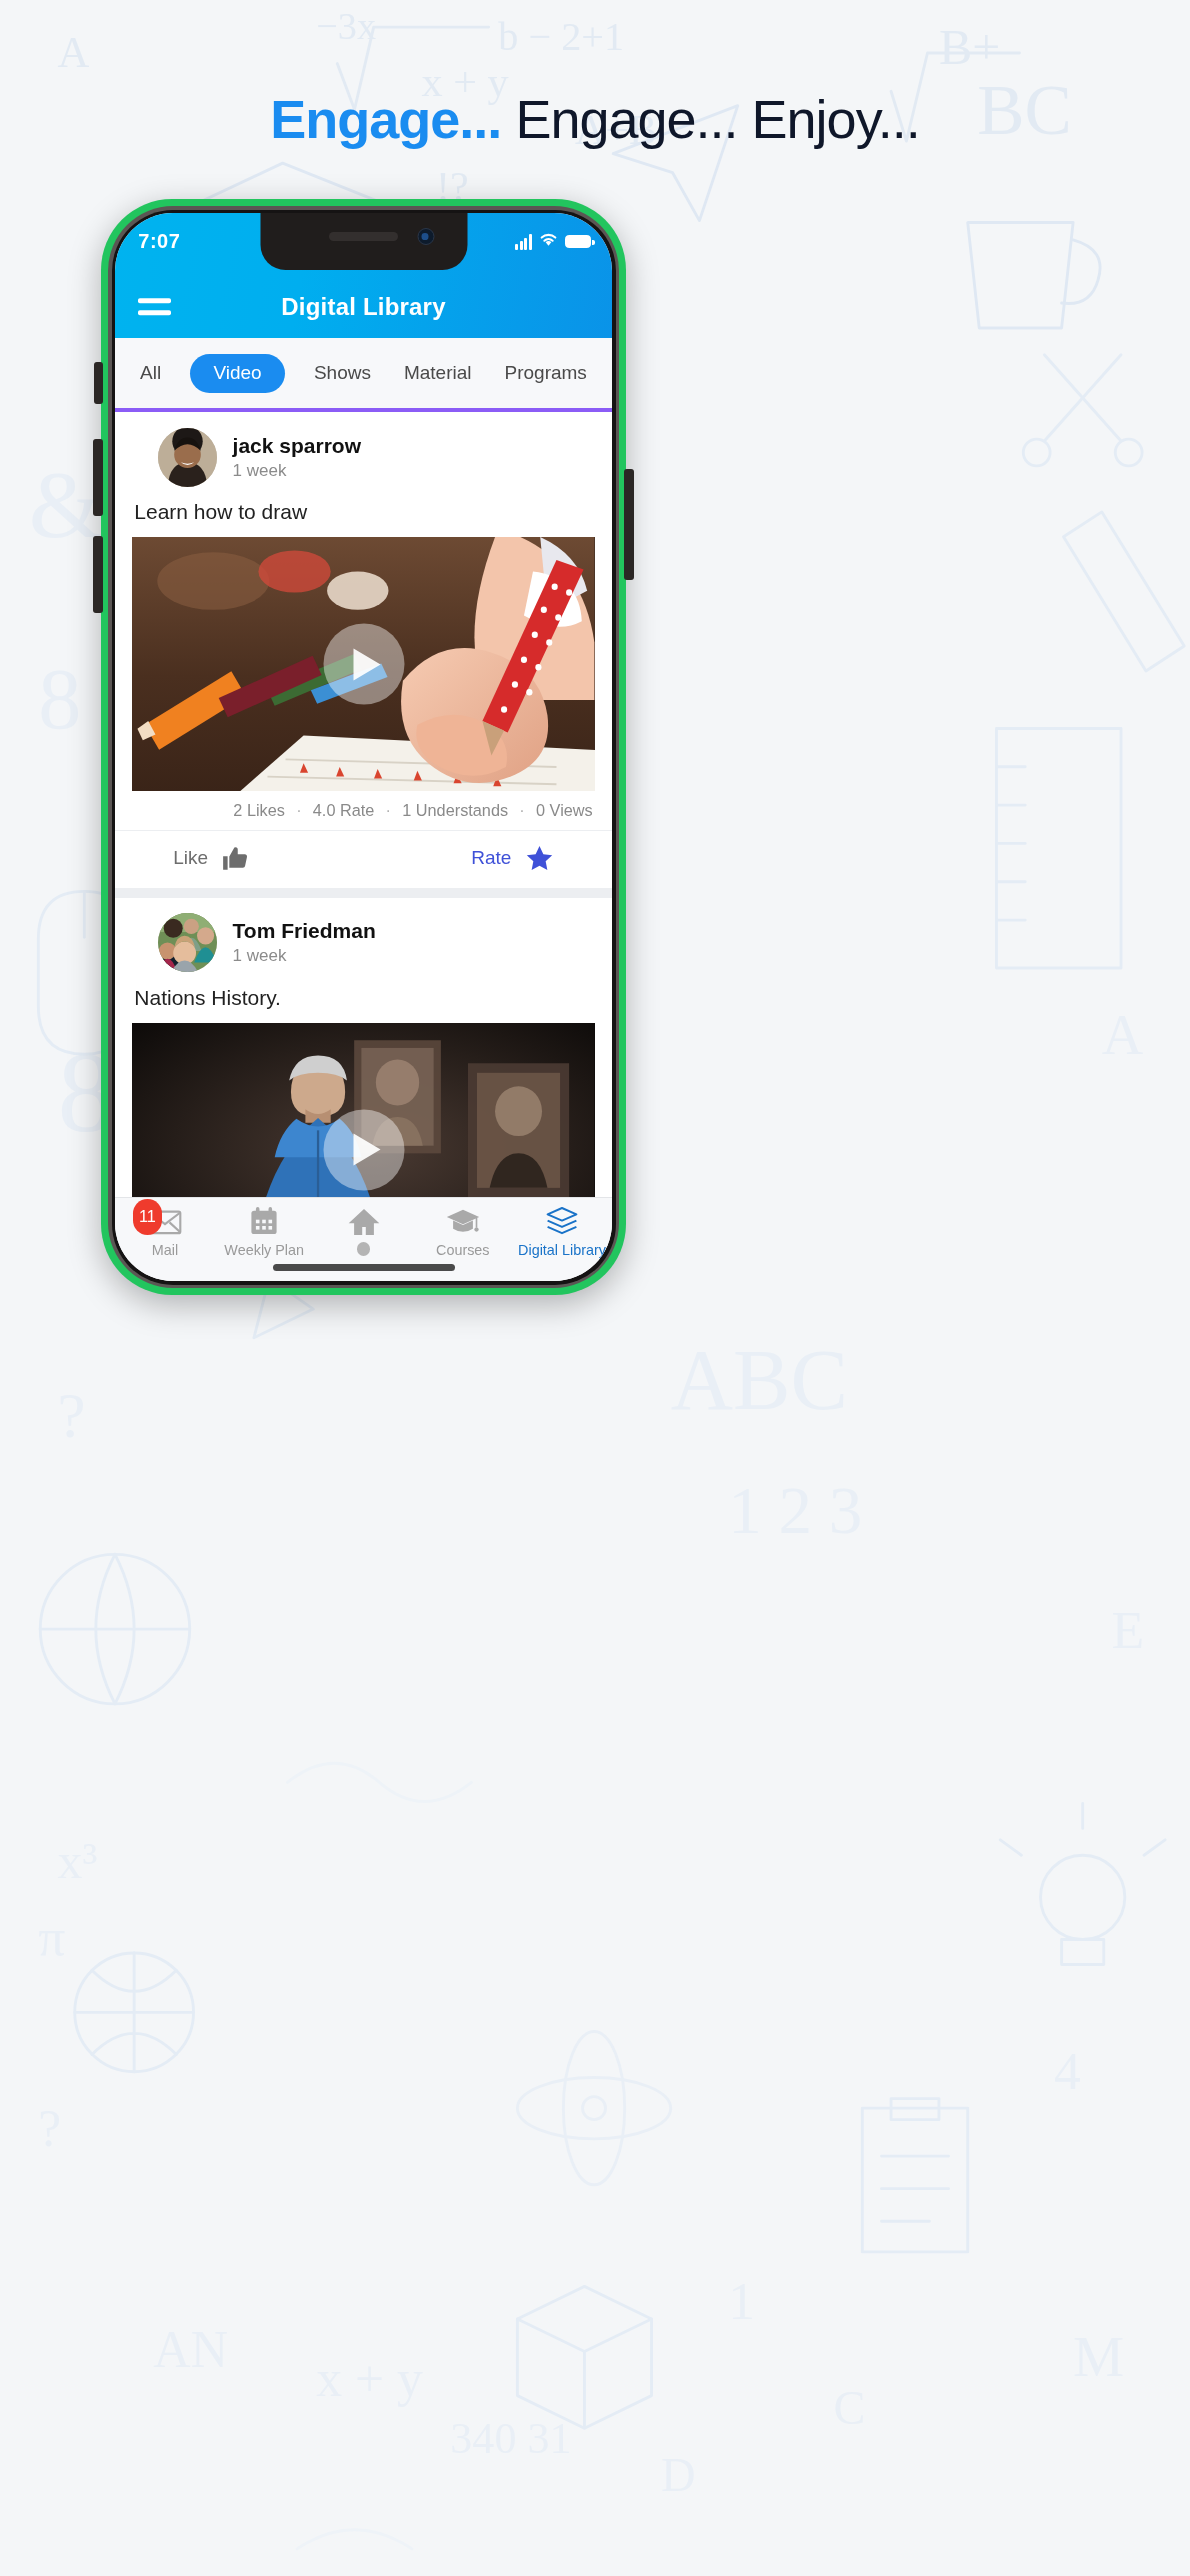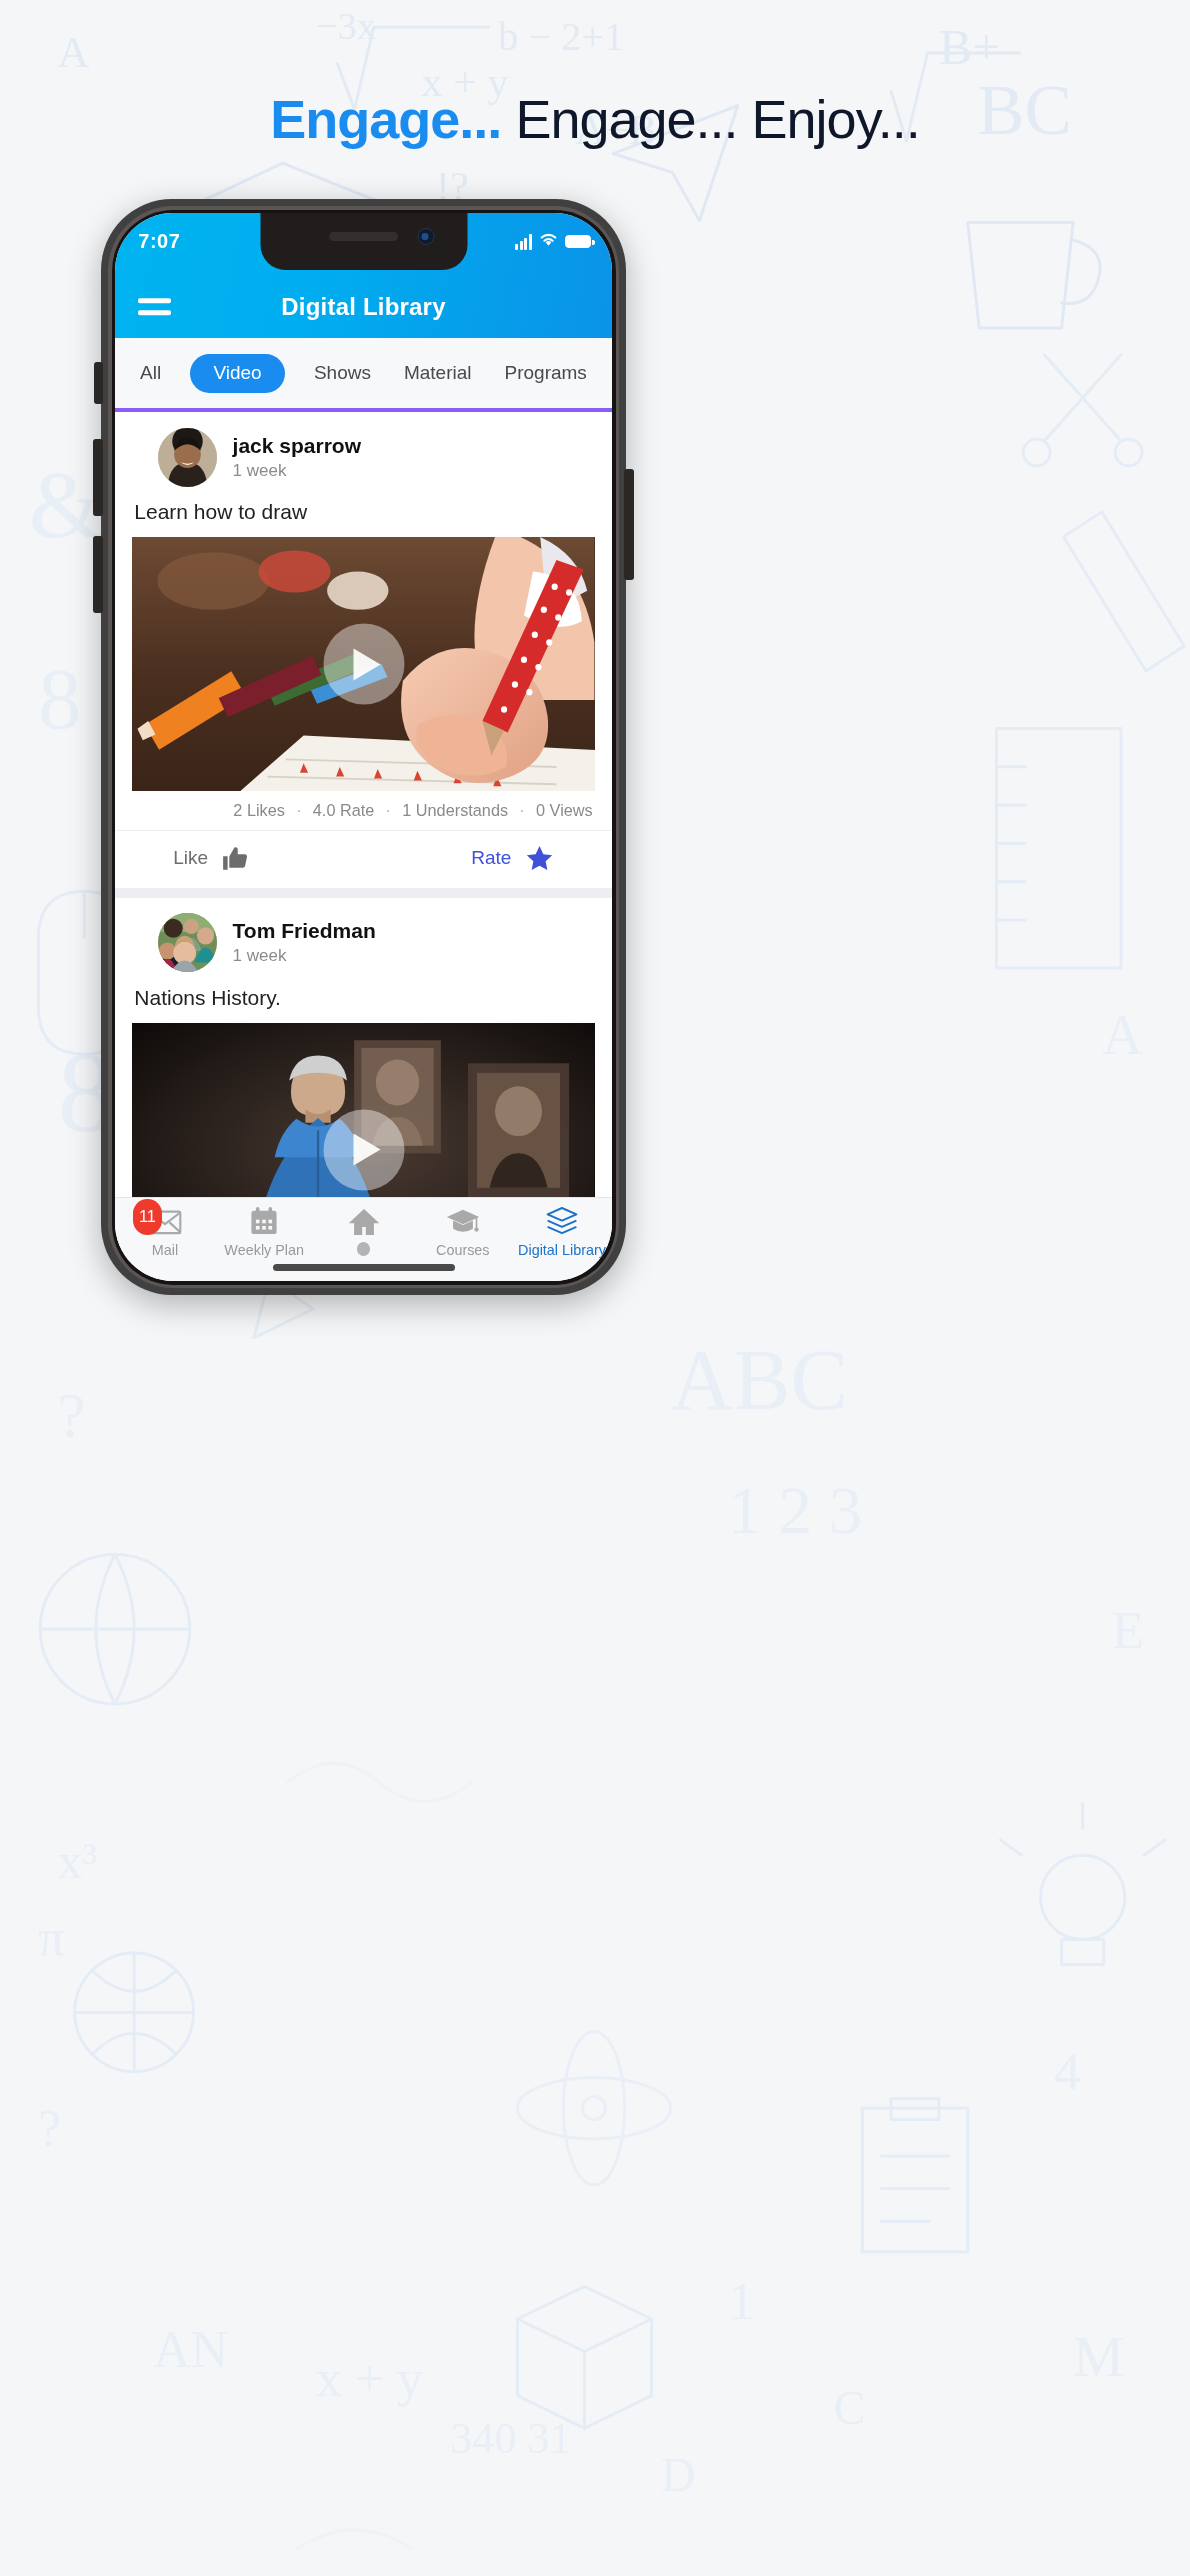--- a/index.html
+++ b/index.html
@@ -37,21 +37,21 @@
     color:#0f172a;
     font-weight:400;
   }
 
   
   .phone{
     position:absolute;
     left:101px; top:199px;
     width:525px; height:1096px;
     border-radius:71px;
-    background:#404040;
+    background:#22c55e;
     box-shadow:0 9.6px 33px rgba(0,0,0,.28);
     z-index:10;
   }
   .phone-inner-ring{
     position:absolute; inset:6.7px;
     border-radius:65px;
     background:#5b5654;
   }
   .phone-screen-holder{
     position:absolute; inset:10.5px;

